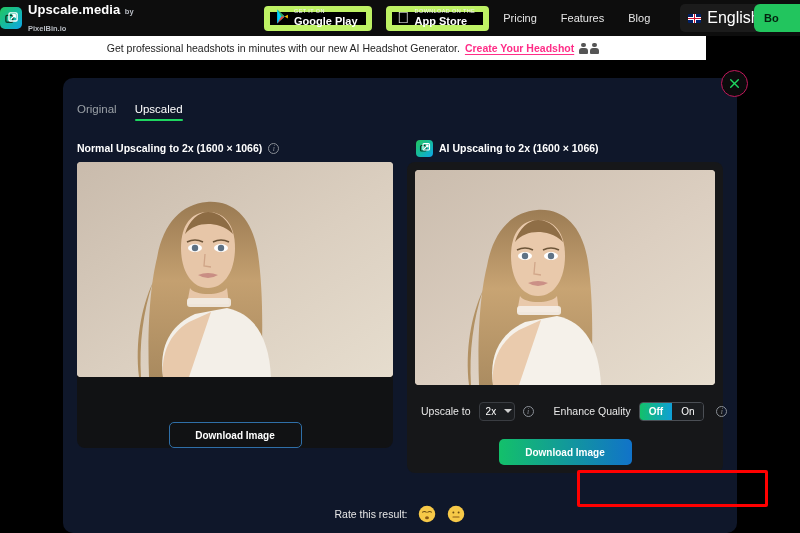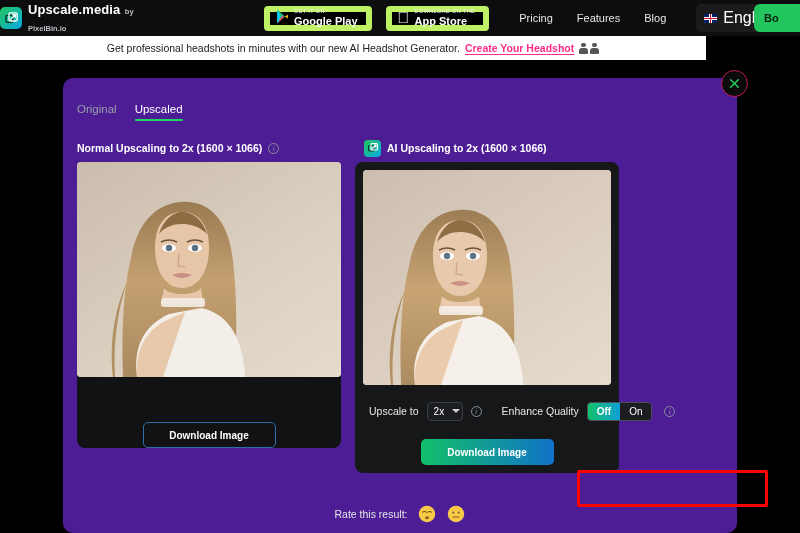--- a/index.html
+++ b/index.html
@@ -69,39 +69,39 @@
   .promo-text { color: #222; font-size: 10.5px; }
   .promo-link { color: #ff2d87; font-size: 10.5px; font-weight: 700; text-decoration: underline; text-underline-offset: 2px; }
   .promo-icons { display: flex; gap: 2px; align-items: center; }
   .pi { width: 9px; height: 11px; position: relative; }
   .pi::before { content:""; position:absolute; left: 2.2px; top: 0; width: 4.6px; height: 4.6px; border-radius: 50%; background: #555; }
   .pi::after { content:""; position:absolute; left: 0; bottom: 0; width: 9px; height: 5.5px; border-radius: 3px 3px 1px 1px; background: #555; }
 
   
   .modal {
     position: absolute; left: 63px; top: 78px; width: 674px; height: 455px;
-    background: #4c1d95; border-radius: 10px;
+    background: #0f172a; border-radius: 10px;
   }
   .close-btn {
     position: absolute; right: -11px; top: -8px; width: 27px; height: 27px;
     border-radius: 50%; border: 1.6px solid #c2185b; background: #0b0b0c;
     display: flex; align-items: center; justify-content: center;
   }
   .close-btn svg { width: 13px; height: 13px; }
 
   .tabs { position: absolute; left: 14px; top: 25px; display: flex; gap: 18px; }
   .tab { font-size: 11.5px; color: #9aa0a6; padding-bottom: 6px; position: relative; }
   .tab.active { color: #fff; }
   .tab.active::after {
     content: ""; position: absolute; left: 0; right: 0; bottom: 0; height: 2.5px;
     background: #1ed760; border-radius: 2px;
   }
 
   .panels { position: absolute; left: 14px; top: 58px; display: flex; gap: 14px; }
-  .panel { width: 264px; border-radius: 8px; }
+  .panel { width: 316px; border-radius: 8px; }
   .panel-head { display: flex; align-items: center; gap: 6px; height: 24px; padding-left: 0; }
   .panel.right .panel-head { padding-left: 9px; }
   .panel-title { color: #fff; font-size: 10.5px; font-weight: 700; white-space: nowrap; }
   .info-icon {
     width: 11px; height: 11px; border-radius: 50%; border: 1px solid #8a8f96;
     color: #8a8f96; font-size: 8px; line-height: 9px; text-align: center;
     font-family: "Liberation Serif", serif; font-style: italic; flex: none;
   }
   .ai-badge {
     width: 17px; height: 17px; border-radius: 4px;
@@ -197,21 +197,21 @@
       </div>
 
       <div class="store-badge">
         <span class="apple-glyph"></span>
         <span class="sb-txt">
           <span class="sb-small">Download on the</span>
           <span class="sb-big">App Store</span>
         </span>
       </div>
 
-      <a class="nav-link" style="margin-left:16px">Pricing</a>
+      <a class="nav-link" style="margin-left:0">Pricing</a>
       <a class="nav-link" style="margin-left:10px">Features</a>
       <a class="nav-link" style="margin-left:10px">Blog</a>
 
       <div class="lang-pill">
         <span class="flag"></span>
         <span class="lang-text">English</span>
         <span class="chev"></span>
       </div>
     </div>
 

